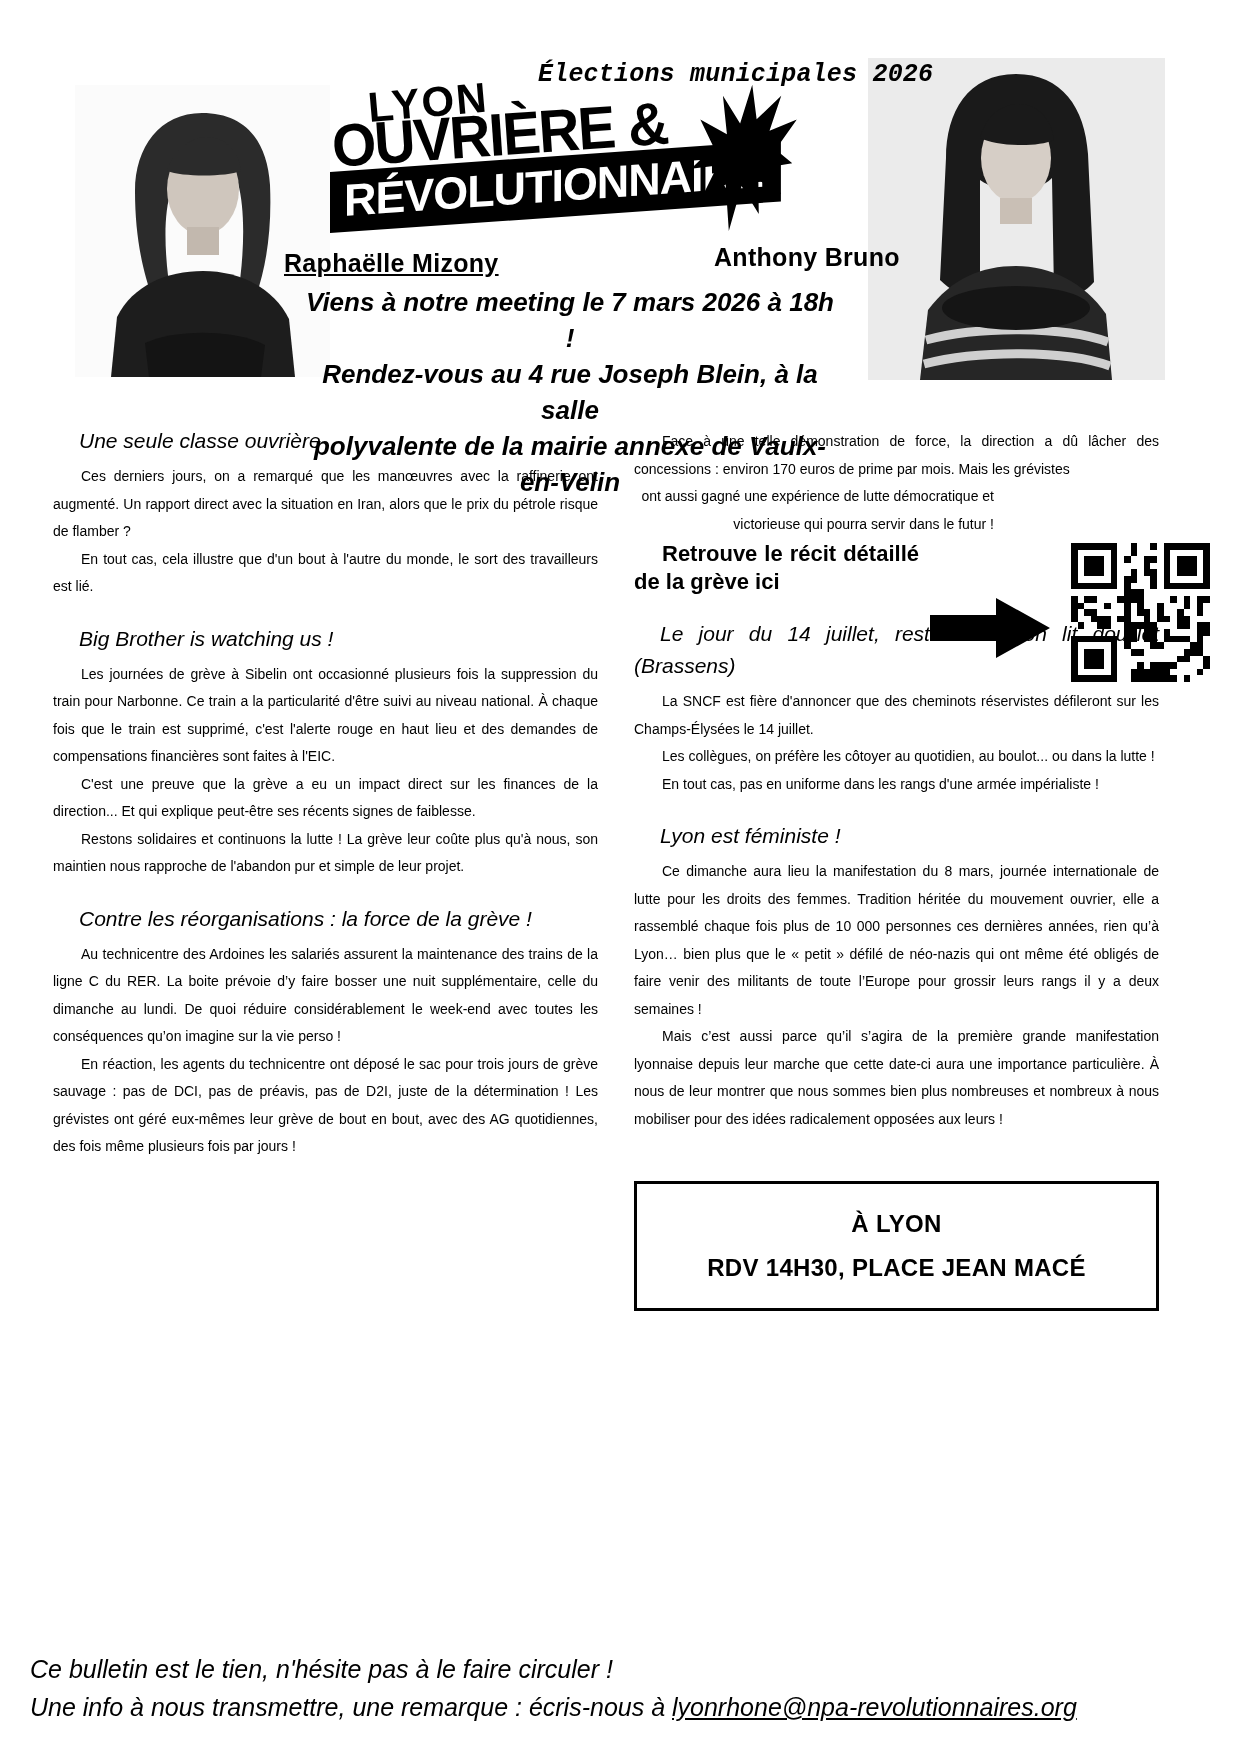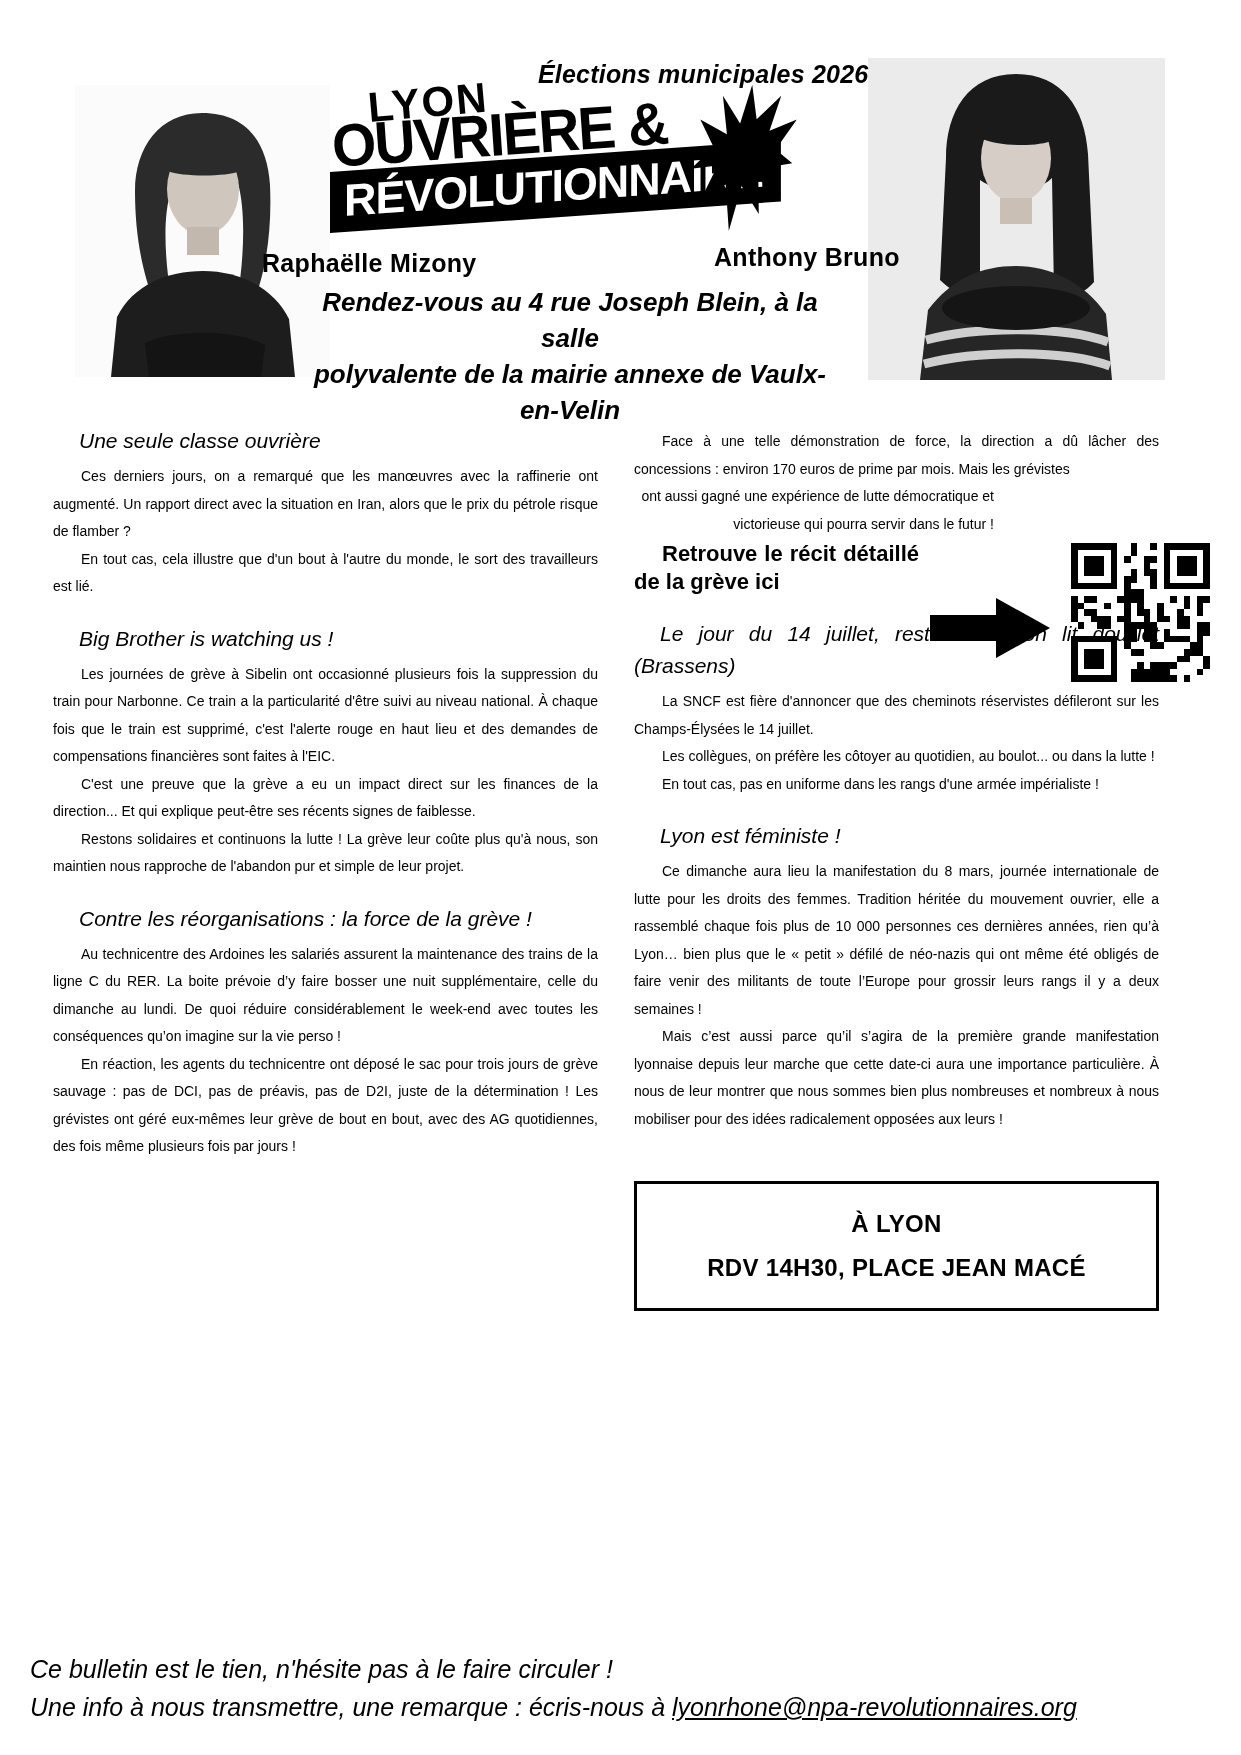--- a/index.html
+++ b/index.html
@@ -8,40 +8,40 @@
     background:#ffffff;color:#000;overflow:hidden;
     font-family:"Liberation Sans", sans-serif;
   }
   
   .photo{position:absolute;overflow:hidden;}
   .photo-left{left:75px;top:85px;width:255px;height:292px;background:#fbfbfb;}
   .photo-right{left:868px;top:58px;width:297px;height:322px;background:#ececec;}
   .photo svg{display:block;width:100%;height:100%;}
   .election-label{
     position:absolute;left:538px;top:60px;font-size:25px;font-style:italic;
-    font-weight:600;letter-spacing:.2px;
+    font-weight:600;letter-spacing:.2px;font-family:Liberation Mono, monospace;
   }
   .logo-lyon{
     position:absolute;left:368px;top:84px;font-size:42px;font-weight:900;
     letter-spacing:2px;transform:rotate(-5deg);transform-origin:left center;
   }
   .logo-main{
     position:absolute;left:332px;top:112px;font-size:60px;font-weight:900;
     letter-spacing:-2px;white-space:nowrap;
     transform:rotate(-4deg) scaleX(.95);transform-origin:left center;
   }
   .logo-banner{
     position:absolute;left:330px;top:172px;background:#000;color:#fff;
     font-size:45px;font-weight:900;letter-spacing:-1px;line-height:1;
     padding:7px 18px 9px 14px;white-space:nowrap;
     transform:rotate(-4deg) skewX(-4deg);transform-origin:left center;
   }
   .burst{position:absolute;left:692px;top:84px;width:100px;height:158px;transform:rotate(6deg);}
   .candidate-name{position:absolute;font-size:25px;font-weight:800;letter-spacing:.3px;}
-  .name-left{left:262px;top:249px;}
+  .name-left{left:284px;top:249px;text-decoration:underline;}
   .name-right{left:714px;top:243px;}
   .meeting{
     position:absolute;left:300px;top:284px;width:540px;text-align:center;
     font-style:italic;font-weight:600;font-size:26px;line-height:36px;
   }
   
   .col{position:absolute;}
   .col-left{left:53px;top:425px;width:545px;}
   .col-right{left:634px;top:428px;width:525px;}
   .sec-title{
@@ -117,20 +117,21 @@
   <div class="burst">
     <svg viewBox="0 0 100 150">
       <polygon fill="#000" points="52,0 60,34 82,8 74,44 100,30 82,62 100,74 78,80 92,106 68,94 72,128 52,102 44,148 36,102 12,122 26,84 0,90 20,66 4,40 32,52 24,14 44,40"></polygon>
     </svg>
   </div>
 
   <div class="candidate-name name-left">Raphaëlle Mizony</div>
   <div class="candidate-name name-right">Anthony Bruno</div>
 
   <div class="meeting">
+    <div>Viens à notre meeting le 7 mars 2026 à 18h !</div>
     <div>Rendez-vous au 4 rue Joseph Blein, à la salle</div>
     <div>polyvalente de la mairie annexe de Vaulx-en-Velin</div>
   </div>
 
   <div class="col col-left">
     <div class="sec-title first">Une seule classe ouvrière</div>
     <p class="para">Ces derniers jours, on a remarqué que les manœuvres avec la raffinerie ont augmenté. Un rapport direct avec la situation en Iran, alors que le prix du pétrole risque de flamber ?</p>
     <p class="para">En tout cas, cela illustre que d'un bout à l'autre du monde, le sort des travailleurs est lié.</p>
 
     <div class="sec-title">Big Brother is watching us !</div>

